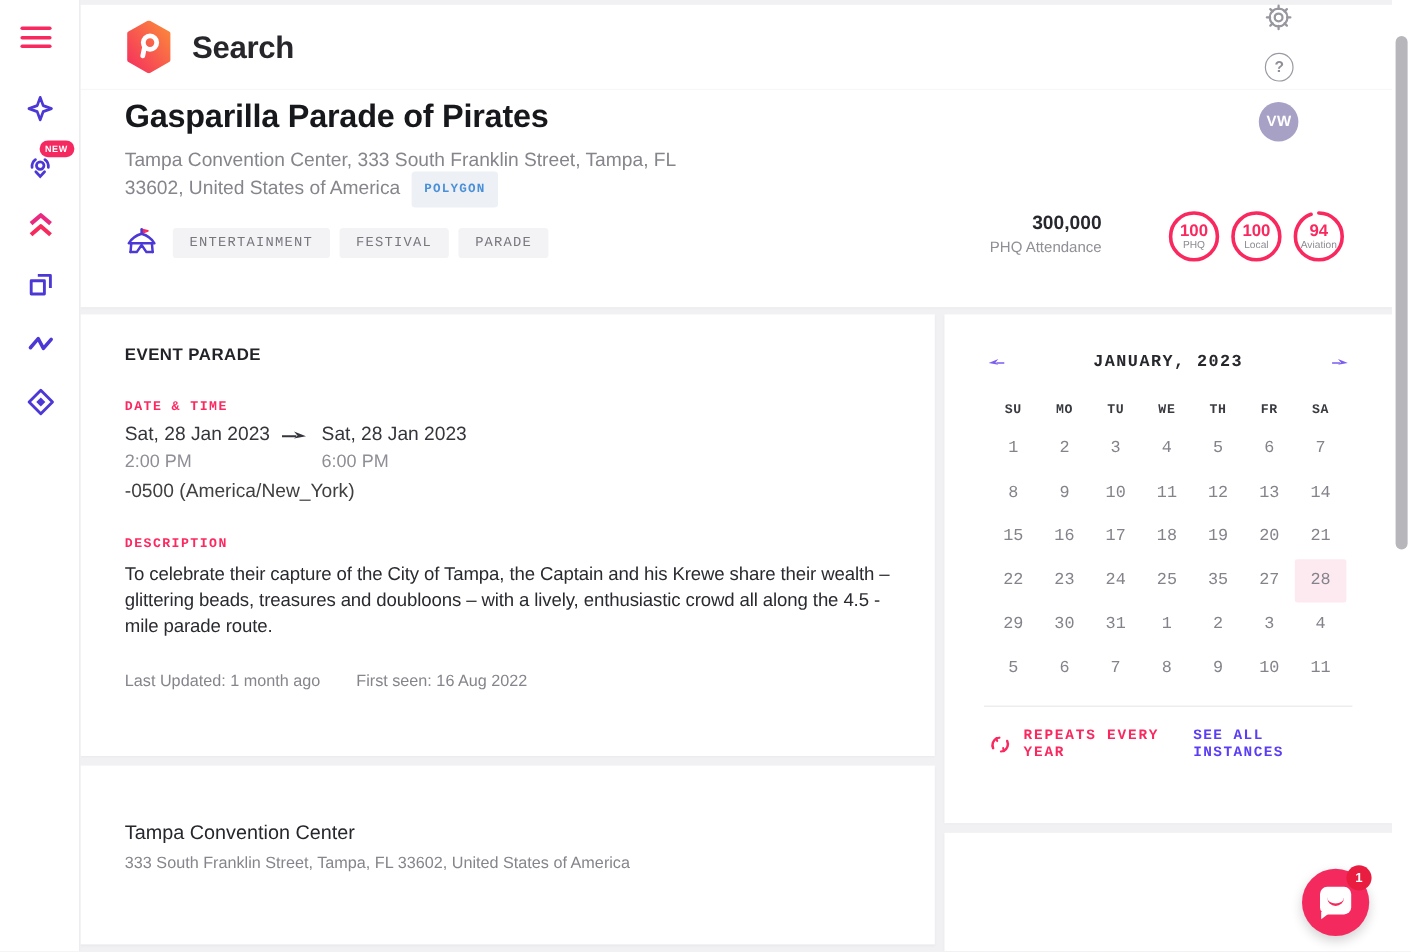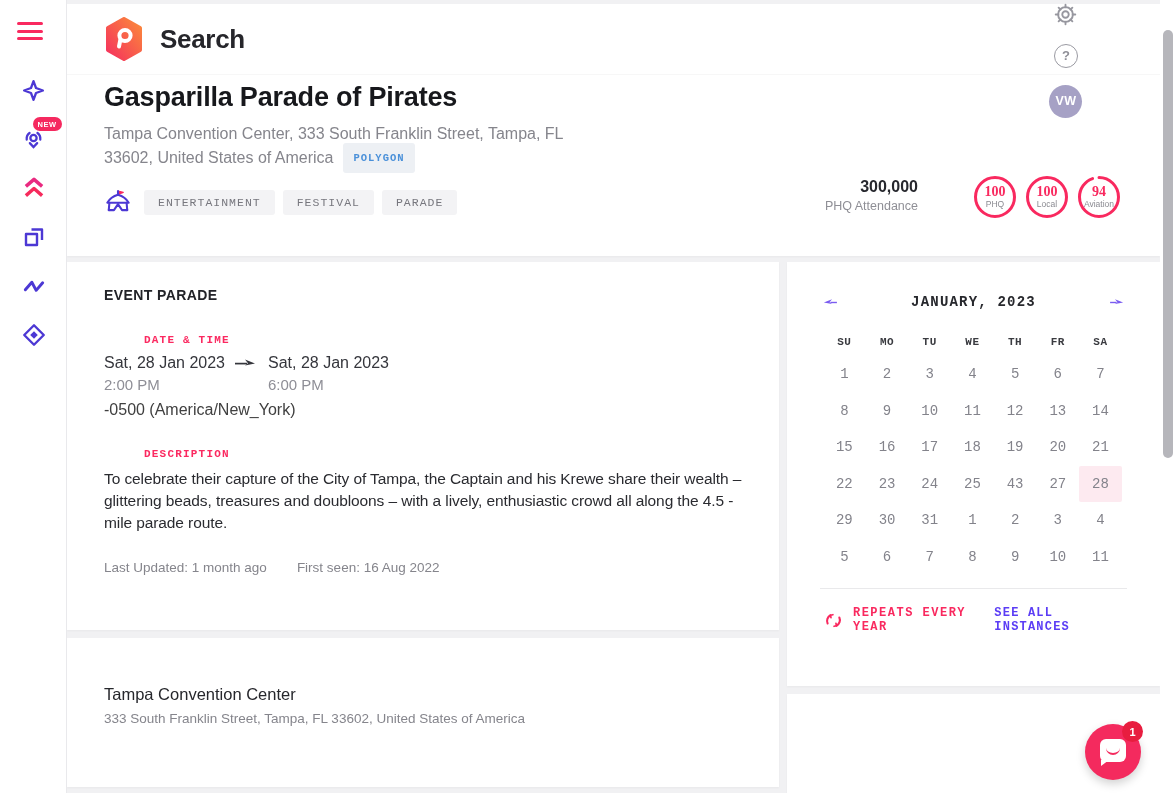--- a/index.html
+++ b/index.html
@@ -72,35 +72,34 @@
     background:#f3f3f5; color:#77777e; font-size:11.5px; letter-spacing:1px; padding:6px 14px; border-radius:3px;
     font-family:"Liberation Mono", monospace;
   }
   .metrics { position:absolute; right:39px; top:105px; display:flex; align-items:flex-start; }
   .attendance { text-align:right; margin-right:55px; margin-top:3px; }
   .attendance-value { font-size:16px; font-weight:700; color:#27282e; }
   .attendance-label { font-size:12.5px; color:#8f8f96; margin-top:3px; }
   .ranks { display:flex; gap:8px; }
   .rank { position:relative; width:44px; height:44px; }
   .rank svg { position:absolute; left:0; top:0; }
-  .rank-num { position:absolute; left:0; top:9px; width:44px; text-align:center; font-size:14px; font-weight:700; color:#f9295f;font-family:Liberation Serif, serif; }
+  .rank-num { position:absolute; left:0; top:9px; width:44px; text-align:center; font-size:14px; font-weight:700; color:#f9295f; }
   .rank-label { position:absolute; left:0; top:24px; width:44px; text-align:center; font-size:8.5px; color:#8b8b92; }
 
   
   .card { position:absolute; background:#fff; box-shadow:0 1px 2px rgba(0,0,0,.04); }
   .details-card { left:67px; top:262px; width:712px; height:368px; padding:25px 37px; }
   .calendar-card { left:787px; top:262px; width:373px; height:424px; }
   .venue-card { left:67px; top:638px; width:712px; height:149px; padding:20px 38px 20px 37px; }
   .empty-card { left:787px; top:694px; width:373px; height:99px; }
 
   .section-heading { font-size:14px; font-weight:700; color:#222328; letter-spacing:.4px; }
   .field-label {
     color:#fb2960; font-size:11px; font-weight:700; letter-spacing:1.2px;
     font-family:"Liberation Mono", monospace;
-    margin-left:40px;
   }
   .date-row { display:flex; align-items:center; margin-top:8px; }
   .date-val { font-size:16px; color:#35363c; width:130px; }
   .date-arrow { width:34px; display:flex; align-items:center; }
   .time-row { display:flex; margin-top:4px; }
   .time-val { font-size:15px; color:#8e8e96; }
   .time-val.first { width:164px; }
   .tz-label { margin-top:29px; }
   .tz-val { font-size:16px; color:#404040; margin-top:8px; }
   .desc-label { margin-top:29px; }
@@ -356,21 +355,21 @@
       <div class="day-cell">16</div>
       <div class="day-cell">17</div>
       <div class="day-cell">18</div>
       <div class="day-cell">19</div>
       <div class="day-cell">20</div>
       <div class="day-cell">21</div>
       <div class="day-cell">22</div>
       <div class="day-cell">23</div>
       <div class="day-cell">24</div>
       <div class="day-cell">25</div>
-      <div class="day-cell">43</div>
+      <div class="day-cell">35</div>
       <div class="day-cell">27</div>
       <div class="day-cell selected">28</div>
       <div class="day-cell">29</div>
       <div class="day-cell">30</div>
       <div class="day-cell">31</div>
       <div class="day-cell">1</div>
       <div class="day-cell">2</div>
       <div class="day-cell">3</div>
       <div class="day-cell">4</div>
       <div class="day-cell">5</div>

